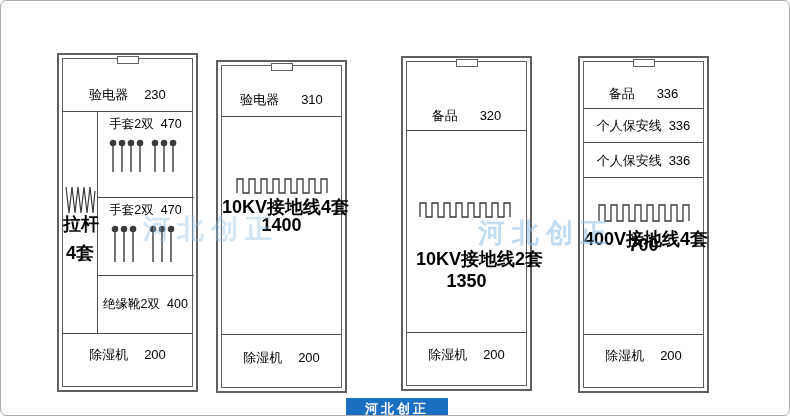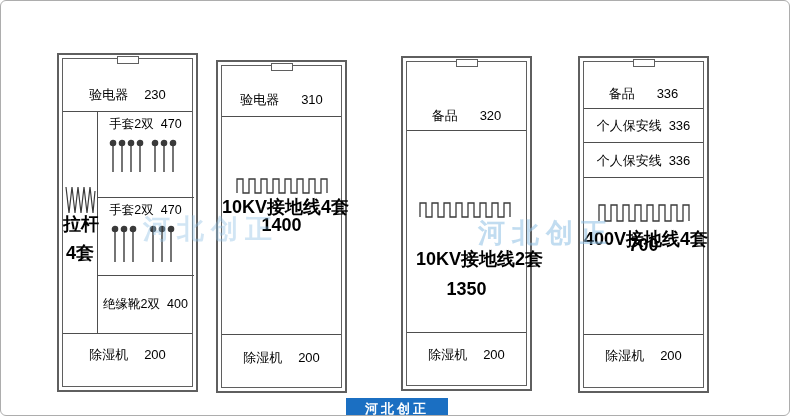--- a/index.html
+++ b/index.html
@@ -154,21 +154,21 @@
         <span>320</span>
       </div>
       <div class="hline" style="left:0;width:100%;top:68px;"></div>
 
       <div class="icon-wrap" style="left:11px;top:136px;">
         <svg width="95" height="20" viewBox="0 0 95 20">
           <path d="M2 19 V5 H8 V19 H14 V5 H20 V19 H26 V5 H32 V19 H38 V5 H44 V19 H50 V5 H56 V19 H62 V5 H68 V19 H74 V5 H80 V19 H86 V5 H92 V19" fill="none" stroke="#3a3a3a" stroke-width="1.3"></path>
         </svg>
       </div>
       <div class="ctr" style="left:9px;width:100%;top:190px;">10KV接地线2套</div>
-      <div class="ctr" style="left:0;width:100%;top:220px;">1350</div>
+      <div class="ctr" style="left:0;width:100%;top:212px;">1350</div>
 
       <div class="hline" style="left:0;width:100%;top:270px;"></div>
       <div class="row gap-md" style="left:0;width:100%;top:285px;">
         <span>除湿机</span>
         <span>200</span>
       </div>
     </div>
   </div>
 
   <div class="cab" style="left:577px;top:55px;width:131px;height:337px;">

